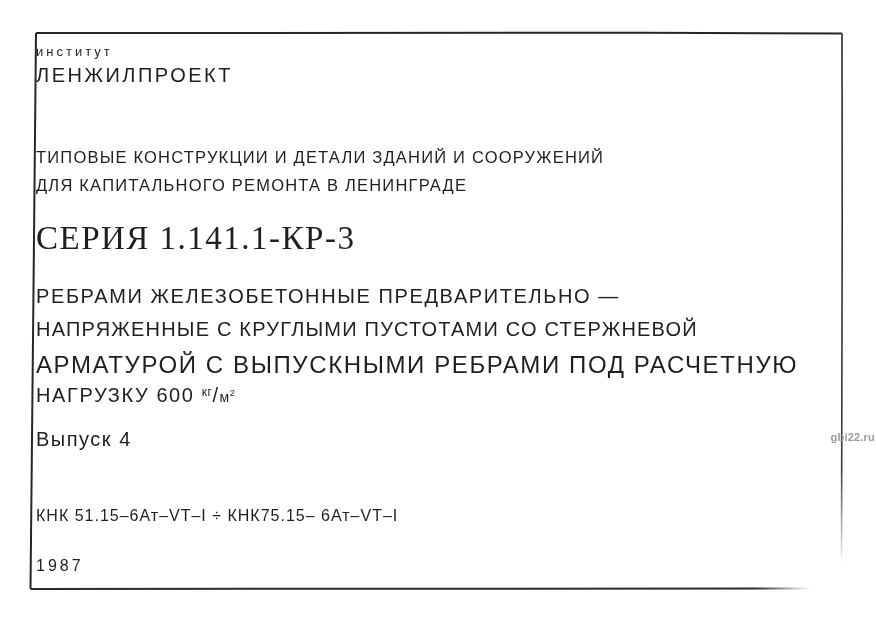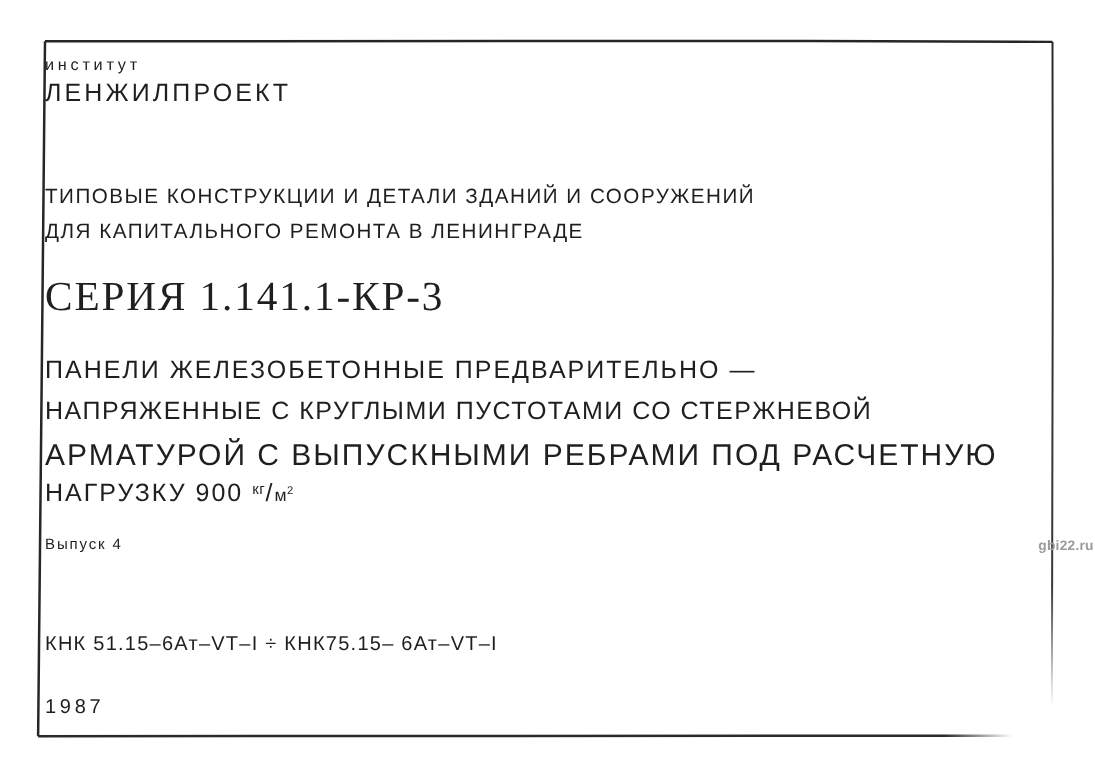--- a/index.html
+++ b/index.html
@@ -30,21 +30,21 @@
     top:220px;font-size:33px;letter-spacing:1.5px;
     font-family:"Liberation Serif", serif;
   }
   .subject-1{top:285px;font-size:20px;letter-spacing:1.6px;}
   .subject-2{top:318px;font-size:20px;letter-spacing:1.2px;}
   .subject-3{top:351px;font-size:24px;letter-spacing:1.6px;}
   .subject-4{top:384px;font-size:20px;letter-spacing:1.6px;}
   .unit{font-size:12px;vertical-align:6px;letter-spacing:0.5px;}
   .unit-denom{font-size:14px;vertical-align:0;}
   .unit-exp{font-size:9px;vertical-align:6px;}
-  .issue{top:428px;font-size:12px;letter-spacing:1.5px;}
+  .issue{top:428px;font-size:20px;letter-spacing:1.5px;}
   .drawings{top:482px;font-size:15.5px;letter-spacing:0.6px;}
   .panel-codes{top:507px;font-size:16px;letter-spacing:1px;}
   .year{top:557px;font-size:16px;letter-spacing:3px;}
   .watermark{
     position:absolute;top:431px;right:1px;
     font-size:11px;font-weight:700;color:var(--watermark);
     letter-spacing:0.2px;
   }
 </style>
 </head>
@@ -74,28 +74,28 @@
   <div class="tblock institute-label">институт</div>
 
   <div class="tblock institute-name">ЛЕНЖИЛПРОЕКТ</div>
 
   <div class="tblock doc-type-2">ДЛЯ КАПИТАЛЬНОГО РЕМОНТА В ЛЕНИНГРАДЕ</div>
 
   <div class="tblock doc-type-1">ТИПОВЫЕ КОНСТРУКЦИИ И ДЕТАЛИ ЗДАНИЙ И СООРУЖЕНИЙ</div>
 
   <div class="tblock series-title">СЕРИЯ 1.141.1-КР-3</div>
 
-  <div class="tblock subject-1">ПАНЕЛИ ЖЕЛЕЗОБЕТОННЫЕ ПРЕДВАРИТЕЛЬНО —</div>
+  <div class="tblock subject-1">РЕБРАМИ ЖЕЛЕЗОБЕТОННЫЕ ПРЕДВАРИТЕЛЬНО —</div>
 
   <div class="tblock subject-2">НАПРЯЖЕННЫЕ С КРУГЛЫМИ ПУСТОТАМИ СО СТЕРЖНЕВОЙ</div>
 
   <div class="tblock subject-3">АРМАТУРОЙ С ВЫПУСКНЫМИ РЕБРАМИ ПОД РАСЧЕТНУЮ</div>
 
   <div class="tblock subject-4">
-    <span>НАГРУЗКУ 900 </span><span class="unit">кг</span><span>/</span><span class="unit unit-denom">м</span><span class="unit unit-exp">2</span>
+    <span>НАГРУЗКУ 600 </span><span class="unit">кг</span><span>/</span><span class="unit unit-denom">м</span><span class="unit unit-exp">2</span>
   </div>
 
   <div class="tblock issue">Выпуск 4</div>
 
 
   <div class="tblock panel-codes">КНК 51.15–6Ат–VT–I  ÷  КНК75.15– 6Ат–VT–I</div>
 
   <div class="tblock year">1987</div>
 
   <div class="watermark">gbi22.ru</div>

